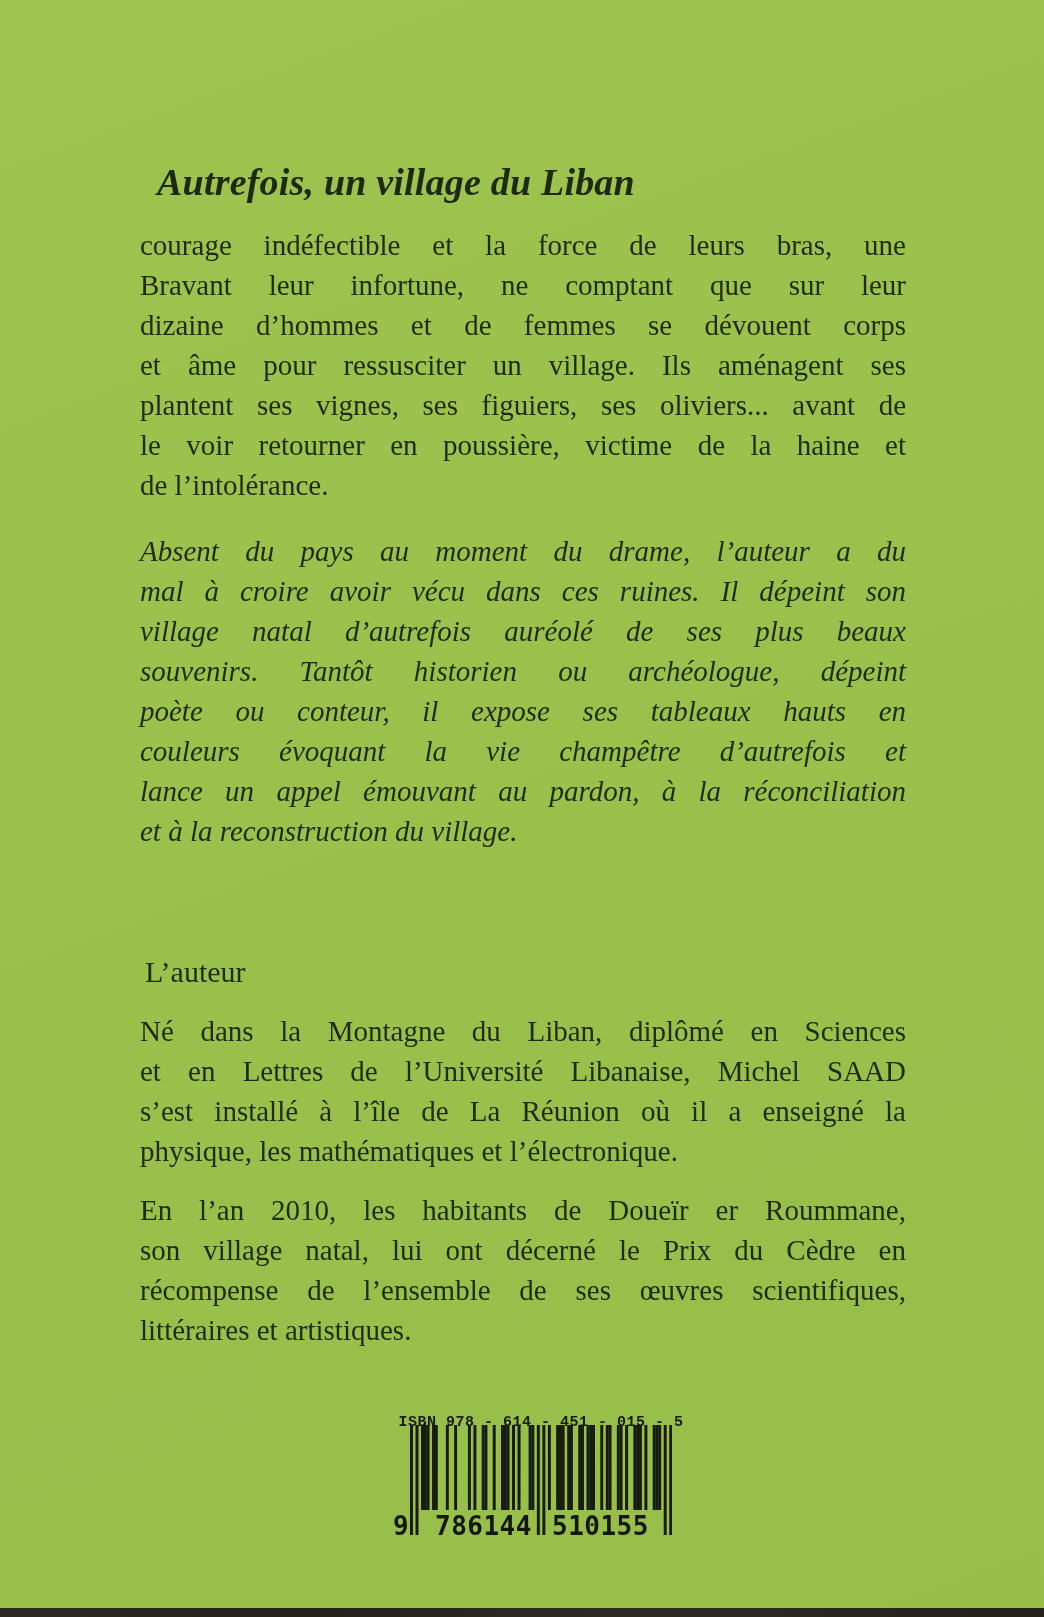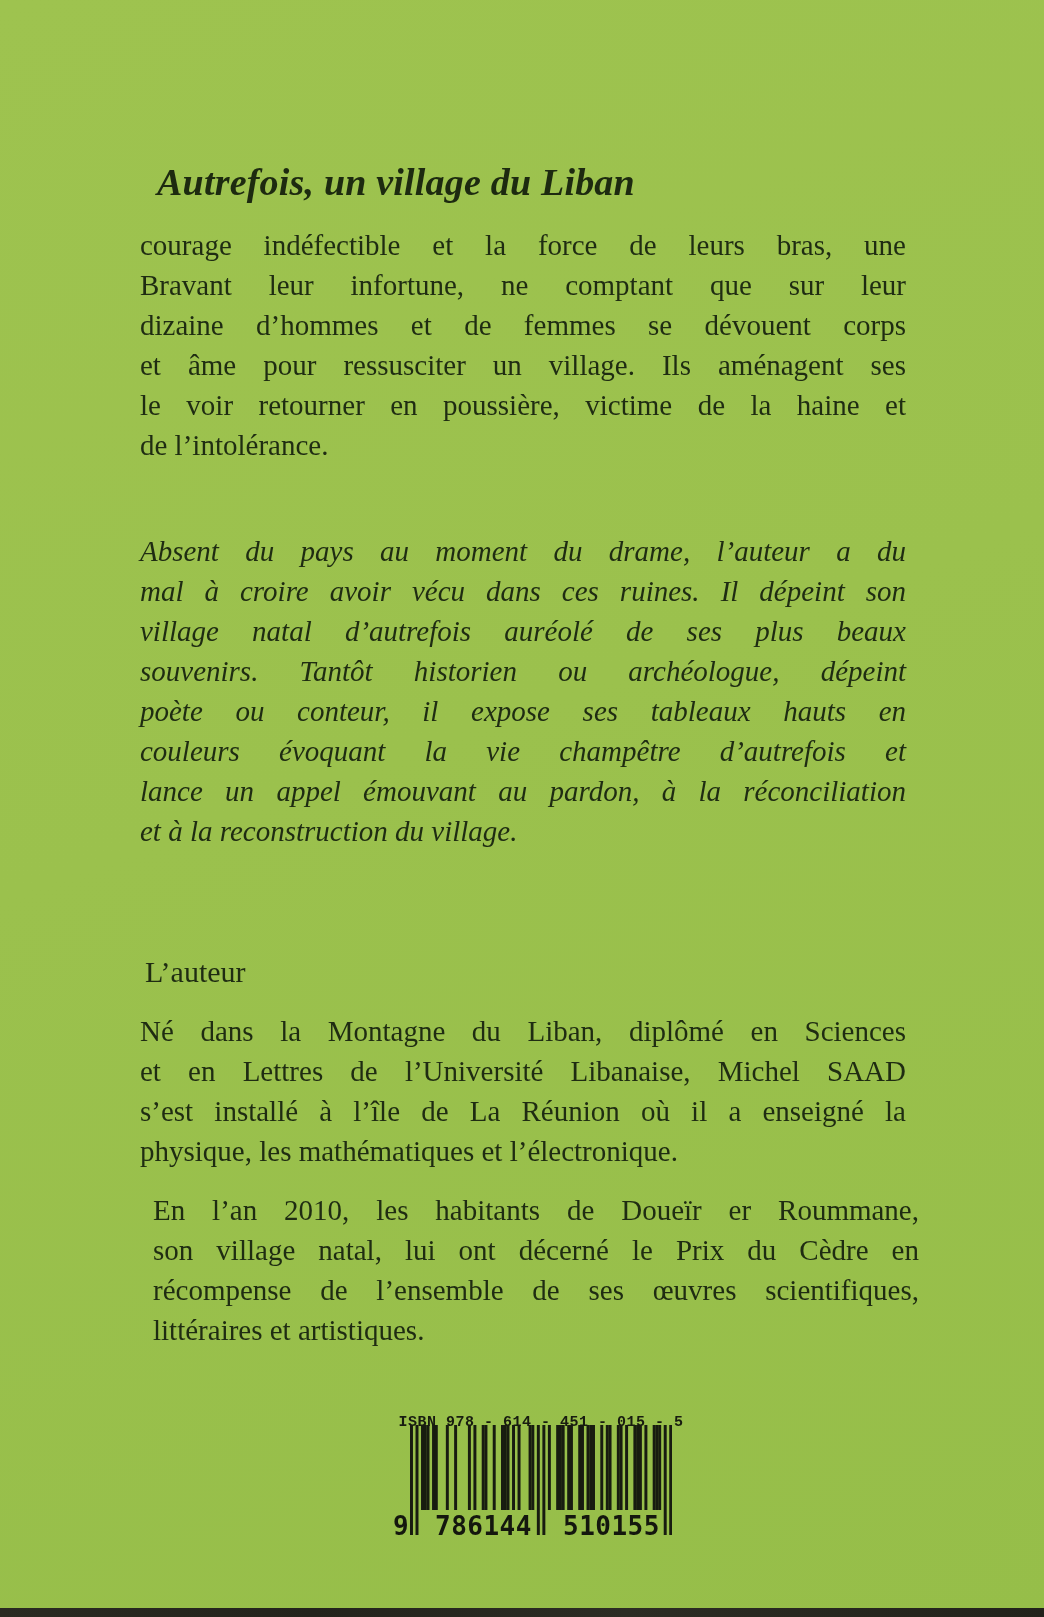--- a/index.html
+++ b/index.html
@@ -29,21 +29,21 @@
   .para {
     position: absolute;
     left: 140px; width: 766px;
     font-size: 29px;
     line-height: 40px;
     color: #1f2c12;
   }
   .p1 { top: 225px; }
   .p2 { top: 531px; font-style: italic; }
   .p3 { top: 1011px; }
-  .p4 { top: 1190px; margin-left: 13px; }
+  .p4 { top: 1190px; }
   .tline {
     text-align: justify;
     text-align-last: justify;
     height: 40px;
     overflow: visible;
   }
   .tline-last {
     text-align-last: left;
   }
   .author-heading {
@@ -74,39 +74,40 @@
     top: 86px;
     font-family: "DejaVu Sans Mono", monospace;
     font-size: 26px;
     font-weight: bold;
     color: #14170e;
     letter-spacing: 0.5px;
     white-space: nowrap;
   }
   .d9 { left: -17px; }
   .g1 { left: 25px; }
-  .g2 { left: 142px; margin-left: 11px; }
+  .g2 { left: 142px; }
   .bottom-edge {
     position: absolute;
     left: 0; right: 0; bottom: 0; height: 9px;
     background: linear-gradient(90deg, #2a2a22 0%, #23231c 30%, #2c2c24 60%, #22221b 100%);
   }
 </style>
 </head>
 <body>
 
 <div class="cover">
 
   <h1 class="title">Autrefois, un village du Liban</h1>
 
   <div class="para p1">
       <div class="tline">courage indéfectible et la force de leurs bras, une</div>
       <div class="tline">Bravant leur infortune, ne comptant que sur leur</div>
       <div class="tline">dizaine d’hommes et de femmes se dévouent corps</div>
       <div class="tline">et âme pour ressusciter un village. Ils aménagent ses</div>
+      <div class="tline">plantent ses vignes, ses figuiers, ses oliviers... avant de</div>
       <div class="tline">le voir retourner en poussière, victime de la haine et</div>
       <div class="tline tline-last">de l’intolérance.</div>
     </div>
 
   <div class="para p2">
       <div class="tline">Absent du pays au moment du drame, l’auteur a du</div>
       <div class="tline">mal à croire avoir vécu dans ces ruines. Il dépeint son</div>
       <div class="tline">village natal d’autrefois auréolé de ses plus beaux</div>
       <div class="tline">souvenirs. Tantôt historien ou archéologue, dépeint</div>
       <div class="tline">poète ou conteur, il expose ses tableaux hauts en</div>

